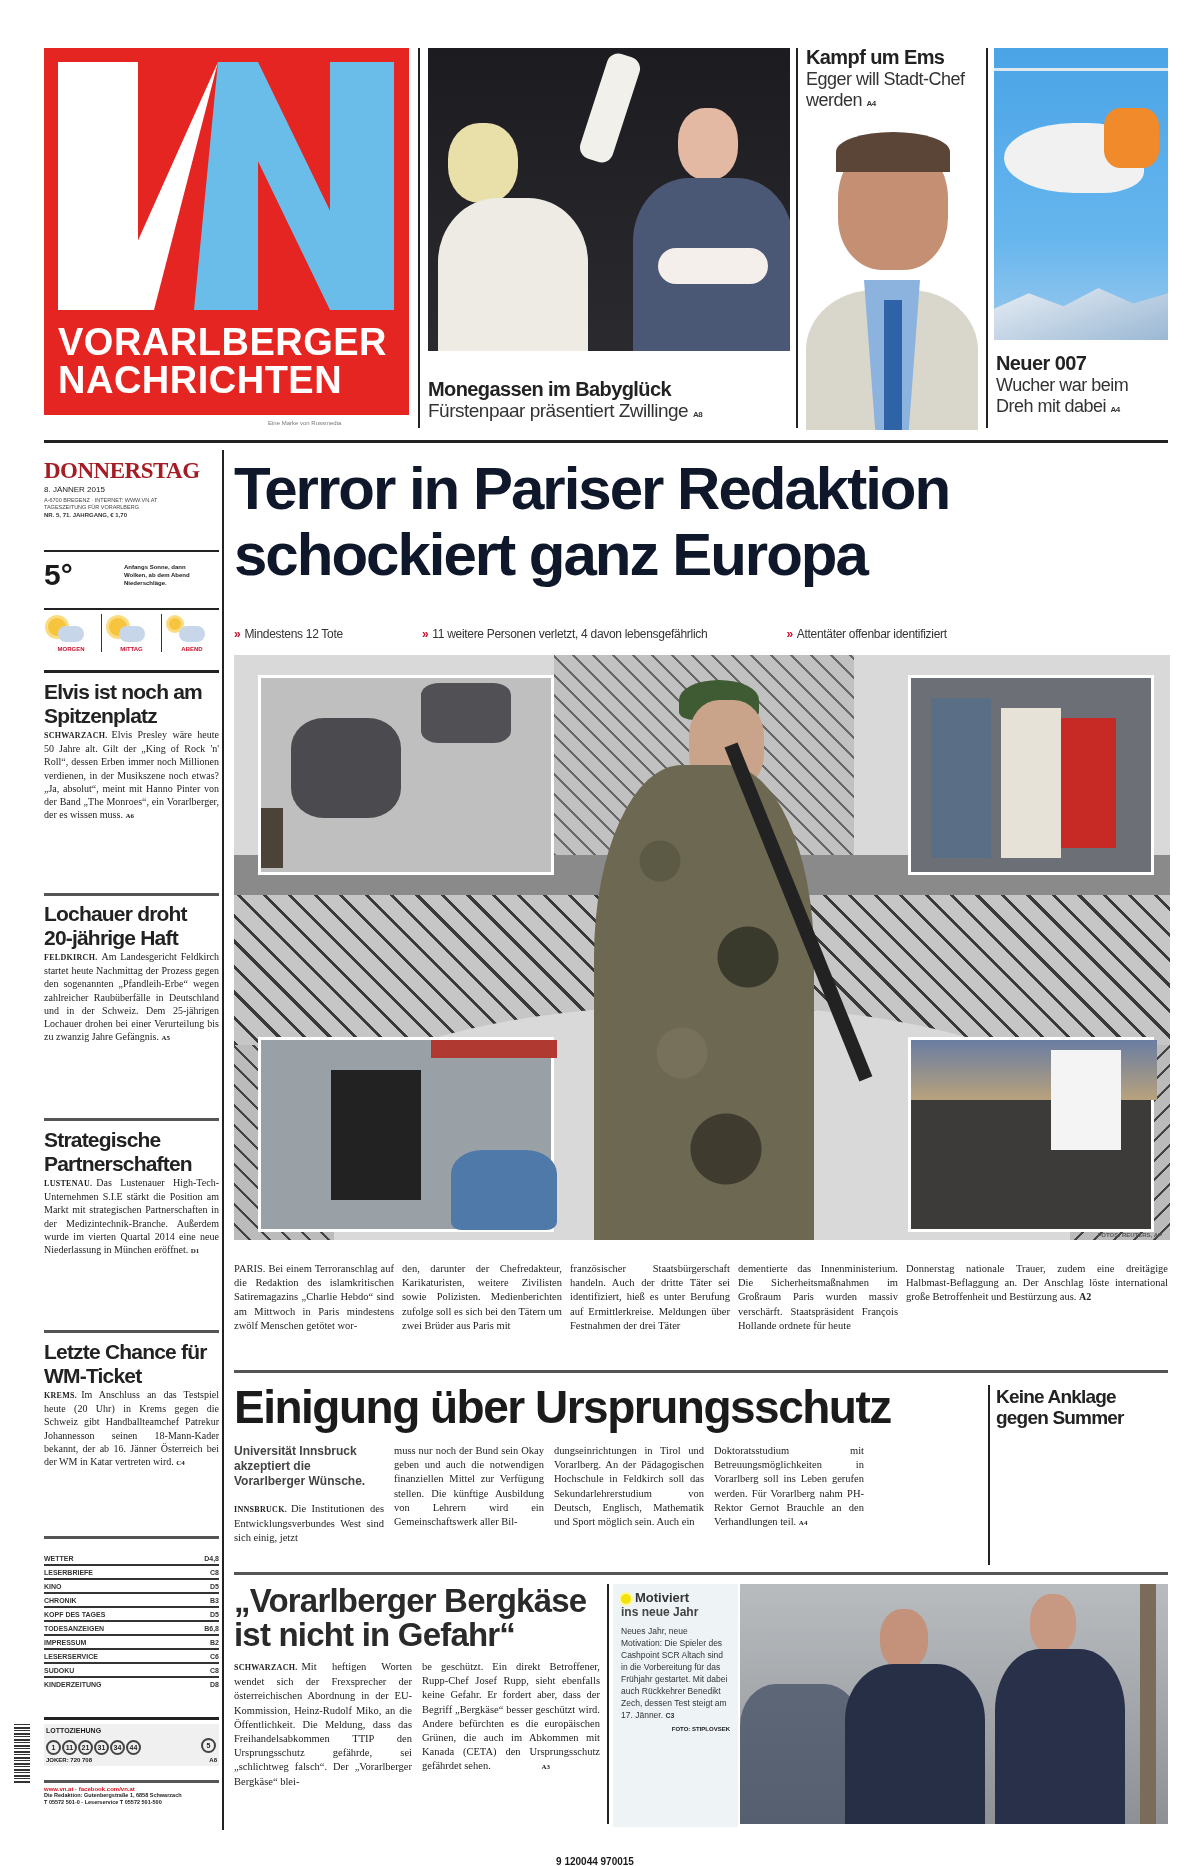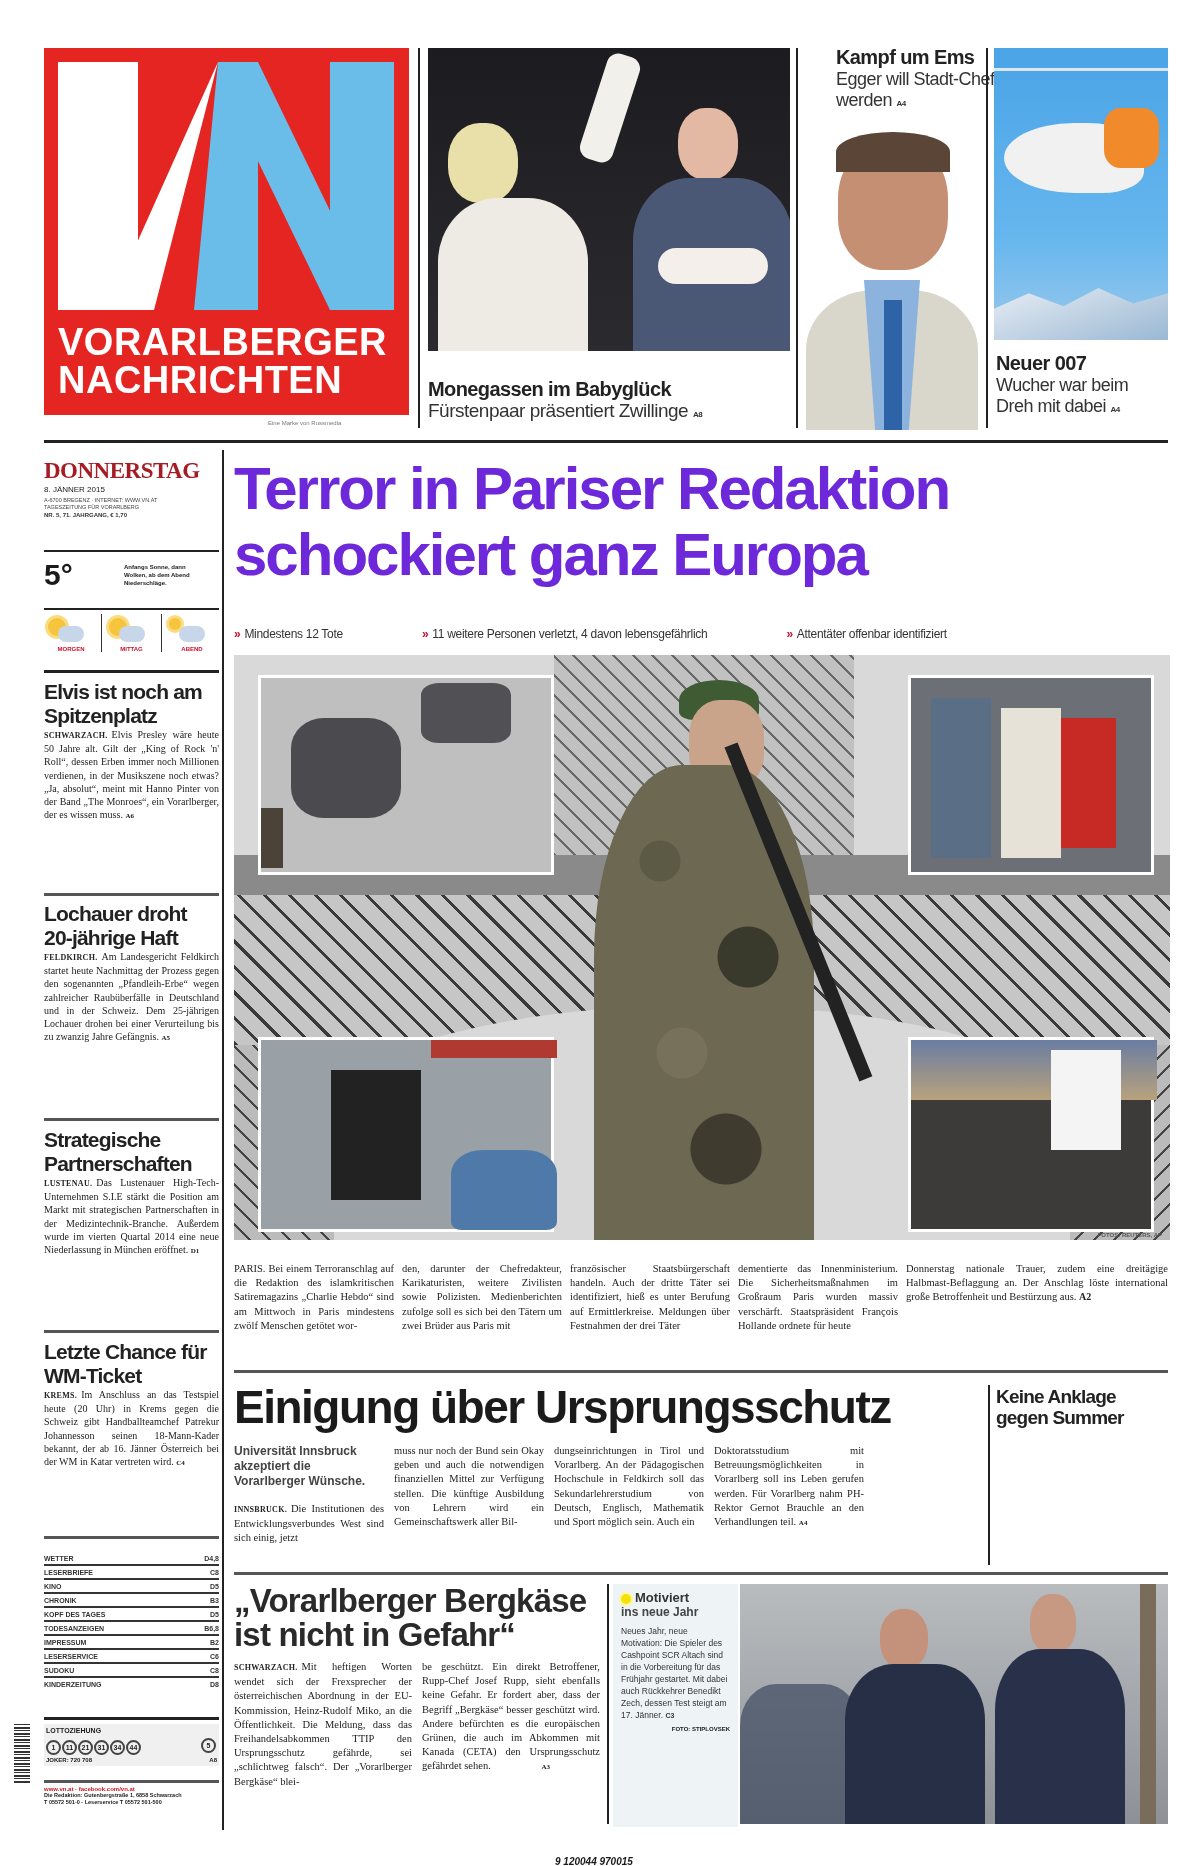--- a/index.html
+++ b/index.html
@@ -12,21 +12,21 @@
   .bodytext { font-family: "Liberation Serif", "DejaVu Serif", serif; font-size: 10.5px; line-height: 14.2px; text-align: justify; color: #222; }
   .kicker { font-weight: bold; text-transform: uppercase; font-size: 8px; letter-spacing: .3px; margin-right: 4px; }
   .cond { font-family: "Liberation Sans", sans-serif; font-weight: bold; letter-spacing: -0.6px; }
   
   #logo { left: 44px; top: 48px; width: 365px; height: 367px; background: #e52521; }
   #logo .v { position: absolute; left: 14px; top: 14px; width: 160px; height: 248px; background: #fff; clip-path: polygon(0 0, 50% 0, 50% 72%, 100% 0, 100% 0, 60% 100%, 0 100%); }
   #logo .n { position: absolute; left: 150px; top: 14px; width: 200px; height: 248px; background: #6bbde9; clip-path: polygon(12% 0, 32% 0, 68% 60%, 68% 0, 100% 0, 100% 100%, 68% 100%, 32% 40%, 32% 100%, 0 100%); }
   #logo .name { position: absolute; left: 14px; top: 275px; color: #fff; font-weight: bold; font-size: 38px; line-height: 38px; letter-spacing: 0.5px; }
   .byline { font-size: 6px; color: #777; }
   
-  .headline { font-family: "Liberation Sans", sans-serif; font-weight: bold; color: #6d28d9; letter-spacing: -2px; }
+  .headline { font-family: "Liberation Sans", sans-serif; font-weight: bold; color: #0f172a; letter-spacing: -2px; }
   .bullets span { margin-right: 38px; }
   .bullets .mark { color: #c8102e; font-weight: bold; margin-right: 4px; }
   
   .sidehead { font-weight: bold; font-size: 21px; line-height: 24px; letter-spacing: -0.8px; color: #222; }
   .toc-row { display: flex; justify-content: space-between; font-size: 7px; font-weight: bold; border-bottom: 2px solid #333; padding: 3px 0 2px; color: #333; text-transform: uppercase; }
   .weather-icon { width: 42px; height: 32px; position: relative; }
   .sun { position: absolute; left: 4px; top: 4px; width: 18px; height: 18px; border-radius: 50%; background: #f7c43d; box-shadow: 0 0 0 3px #fbdc80; }
   .cloud { position: absolute; left: 14px; top: 12px; width: 26px; height: 16px; border-radius: 10px; background: #c7d7e9; }
   .wlabel { font-size: 6px; font-weight: bold; color: #c8102e; text-align: center; text-transform: uppercase; }
   .lotto-ball { display: inline-block; width: 15px; height: 15px; border-radius: 50%; border: 2px solid #444; font-size: 7px; font-weight: bold; text-align: center; line-height: 11px; margin-right: 1px; }
@@ -58,21 +58,21 @@
 <div class="abs" style="left:428px; top:378px; width:360px;">
   <div class="cond" style="font-size:20px; line-height:22px; color:#222;">Monegassen im Babyglück</div>
   <div style="font-size:19px; line-height:22px; color:#333; letter-spacing:-0.5px;">
     <span>Fürstenpaar präsentiert Zwillinge</span>
     <span style="font-size:8px; font-weight:bold;">A8</span>
   </div>
 </div>
 
 <div class="rule" style="left:796px; top:48px; width:2px; height:380px;"></div>
 
-<div class="abs" style="left:806px; top:46px; width:180px;margin-left:30px;">
+<div class="abs" style="left:806px; top:46px; width:180px;">
   <div class="cond" style="font-size:20px; line-height:23px; color:#222;">Kampf um Ems</div>
   <div style="font-size:18px; line-height:21px; color:#333; letter-spacing:-0.5px;">
     <span>Egger will Stadt-Chef werden</span>
     <span style="font-size:8px; font-weight:bold;">A4</span>
   </div>
 </div>
 <div class="photo" style="left:806px; top:130px; width:172px; height:300px;">
   <div style="position:absolute; left:32px; top:10px; width:110px; height:130px; border-radius:45% 45% 40% 40%; background:#c58f74;"></div>
   <div style="position:absolute; left:30px; top:2px; width:114px; height:40px; border-radius:50% 50% 0 0; background:#5a4537;"></div>
   <div style="position:absolute; left:0; top:160px; width:172px; height:150px; border-radius:40% 40% 0 0; background:#d9d6cc;"></div>
@@ -347,13 +347,13 @@
 </div>
 <div class="photo" style="left:740px; top:1584px; width:428px; height:240px; background:linear-gradient(180deg,#b9bcbf 0%,#9fa3a7 60%,#8d9196 100%);">
   <div style="position:absolute; left:0; top:100px; width:120px; height:140px; background:#3f4a5f; opacity:.7; border-radius:30% 30% 0 0;"></div>
   <div style="position:absolute; left:140px; top:25px; width:48px; height:60px; border-radius:45%; background:#c4917a;"></div>
   <div style="position:absolute; left:105px; top:80px; width:140px; height:160px; border-radius:35% 35% 0 0; background:#262f45;"></div>
   <div style="position:absolute; left:290px; top:10px; width:46px; height:60px; border-radius:45%; background:#c79882;"></div>
   <div style="position:absolute; left:255px; top:65px; width:130px; height:175px; border-radius:35% 35% 0 0; background:#283149;"></div>
   <div style="position:absolute; left:400px; top:0; width:16px; height:240px; background:#7a6c5a;"></div>
 </div>
 
-<div class="abs" style="left:555px; top:1856px; width:80px; height:10px; font-size:10px; font-weight:bold; overflow:hidden;font-style:italic;">9 120044 970015</div>
+<div class="abs" style="left:555px; top:1856px; width:80px; height:10px; font-size:10px; font-weight:bold; text-align:center; overflow:hidden;">9 120044 970015</div>
 
 </body></html>

